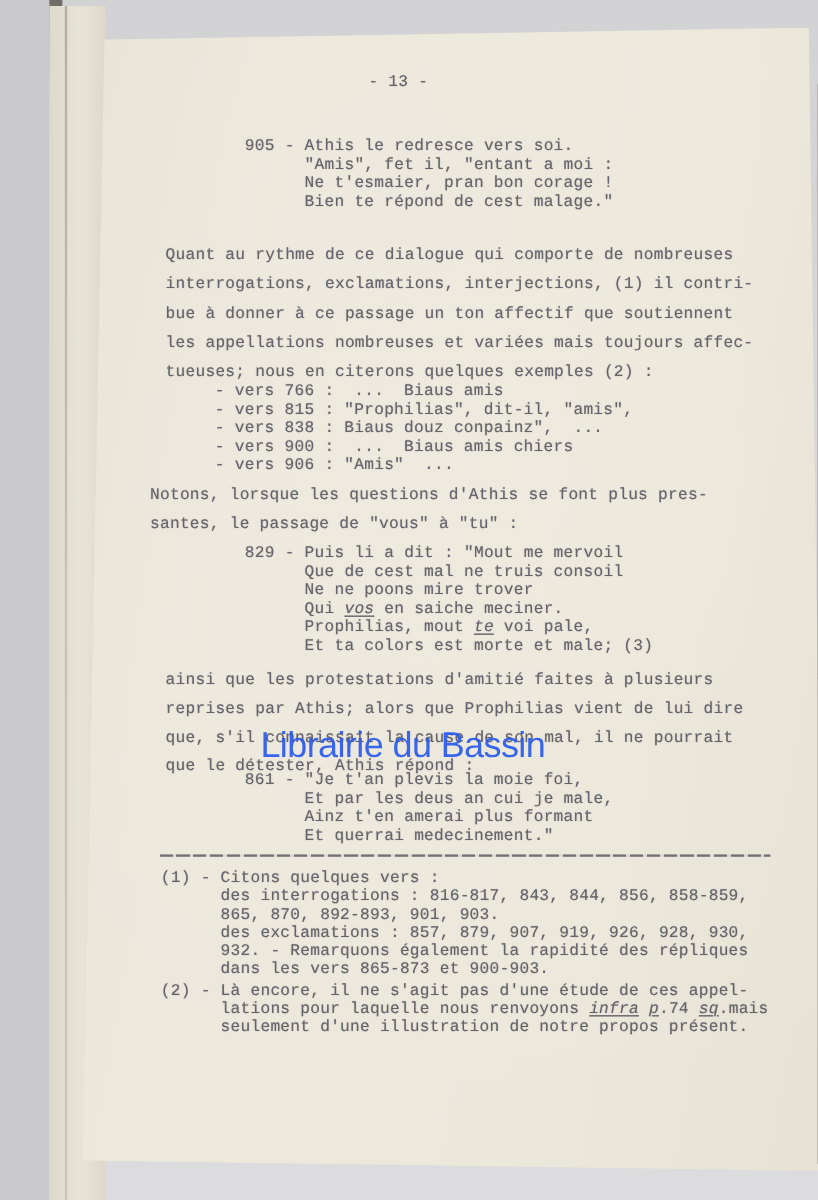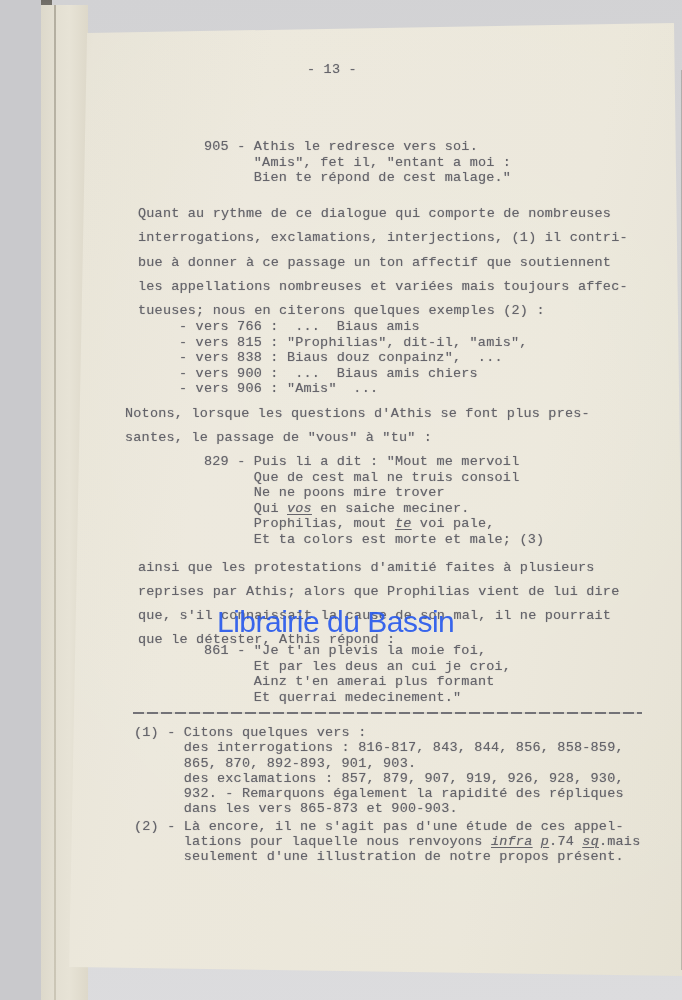--- a/index.html
+++ b/index.html
@@ -64,33 +64,33 @@
   <div class="spine-shadow"></div>
 
   <div class="cover-strip">
     <div class="cover-crease"></div>
   </div>
 
   <div class="page">
 
     <div class="tw" style="left:266px;top:62px;--lh:16px">- 13 -</div>
 
-    <div class="tw" style="left:163px;top:139px;--lh:15.6px"><div class="line"><span>905 - Athis le redresce vers soi.</span></div><div class="line"><span>      "Amis", fet il, "entant a moi :</span></div><div class="line"><span>      Bien te répond de cest malage."</span></div></div>
+    <div class="tw" style="left:163px;top:115px;--lh:15.6px"><div class="line"><span>905 - Athis le redresce vers soi.</span></div><div class="line"><span>      "Amis", fet il, "entant a moi :</span></div><div class="line"><span>      Ne t'esmaier, pran bon corage !</span></div><div class="line"><span>      Bien te répond de cest malage."</span></div></div>
 
     <div class="tw" style="left:97px;top:202px;--lh:24.3px"><div class="line"><span>Quant au rythme de ce dialogue qui comporte de nombreuses</span></div><div class="line"><span>interrogations, exclamations, interjections, (1) il contri-</span></div><div class="line"><span>bue à donner à ce passage un ton affectif que soutiennent</span></div><div class="line"><span>les appellations nombreuses et variées mais toujours affec-</span></div><div class="line"><span>tueuses; nous en citerons quelques exemples (2) :</span></div></div>
 
     <div class="tw" style="left:138px;top:319px;--lh:15.5px"><div class="line"><span>- vers 766 :  ...  Biaus amis</span></div><div class="line"><span>- vers 815 : "Prophilias", dit-il, "amis",</span></div><div class="line"><span>- vers 838 : Biaus douz conpainz",  ...</span></div><div class="line"><span>- vers 900 :  ...  Biaus amis chiers</span></div><div class="line"><span>- vers 906 : "Amis"  ...</span></div></div>
 
     <div class="tw" style="left:84px;top:402px;--lh:24.3px"><div class="line"><span>Notons, lorsque les questions d'Athis se font plus pres-</span></div><div class="line"><span>santes, le passage de "vous" à "tu" :</span></div></div>
 
     <div class="tw" style="left:163px;top:454px;--lh:15.5px"><div class="line"><span>829 - Puis li a dit : "Mout me mervoil</span></div><div class="line"><span>      Que de cest mal ne truis consoil</span></div><div class="line"><span>      Ne ne poons mire trover</span></div><div class="line"><span>      Qui </span><span class="u">vos</span><span> en saiche meciner.</span></div><div class="line"><span>      Prophilias, mout </span><span class="u">te</span><span> voi pale,</span></div><div class="line"><span>      Et ta colors est morte et male; (3)</span></div></div>
 
     <div class="tw" style="left:97px;top:556px;--lh:23.9px"><div class="line"><span>ainsi que les protestations d'amitié faites à plusieurs</span></div><div class="line"><span>reprises par Athis; alors que Prophilias vient de lui dire</span></div><div class="line"><span>que, s'il connaissait la cause de son mal, il ne pourrait</span></div><div class="line"><span>que le détester, Athis répond :</span></div></div>
 
-    <div class="tw" style="left:163px;top:643px;--lh:15.6px"><div class="line"><span>861 - "Je t'an plevis la moie foi,</span></div><div class="line"><span>      Et par les deus an cui je croi,</span></div><div class="line"><span>      Ainz t'en amerai plus formant</span></div><div class="line"><span>      Et querrai medecinement."</span></div></div>
+    <div class="tw" style="left:163px;top:643px;--lh:15.6px"><div class="line"><span>861 - "Je t'an plevis la moie foi,</span></div><div class="line"><span>      Et par les deus an cui je male,</span></div><div class="line"><span>      Ainz t'en amerai plus formant</span></div><div class="line"><span>      Et querrai medecinement."</span></div></div>
 
     <div class="rule-dashed"></div>
 
     <div class="tw" style="left:93px;top:725px;--lh:15.3px"><div class="line"><span>(1) - Citons quelques vers :</span></div><div class="line"><span>      des interrogations : 816-817, 843, 844, 856, 858-859,</span></div><div class="line"><span>      865, 870, 892-893, 901, 903.</span></div><div class="line"><span>      des exclamations : 857, 879, 907, 919, 926, 928, 930,</span></div><div class="line"><span>      932. - Remarquons également la rapidité des répliques</span></div><div class="line"><span>      dans les vers 865-873 et 900-903.</span></div></div>
 
     <div class="tw" style="left:93px;top:819px;--lh:15px"><div class="line"><span>(2) - Là encore, il ne s'agit pas d'une étude de ces appel-</span></div><div class="line"><span>      lations pour laquelle nous renvoyons </span><span class="u">infra</span><span> </span><span class="u">p</span><span>.74 </span><span class="u">sq</span><span>.mais</span></div><div class="line"><span>      seulement d'une illustration de notre propos présent.</span></div></div>
 
     <div class="tw" style="left:93px;top:866px;--lh:15px"></div>
 
   </div>

